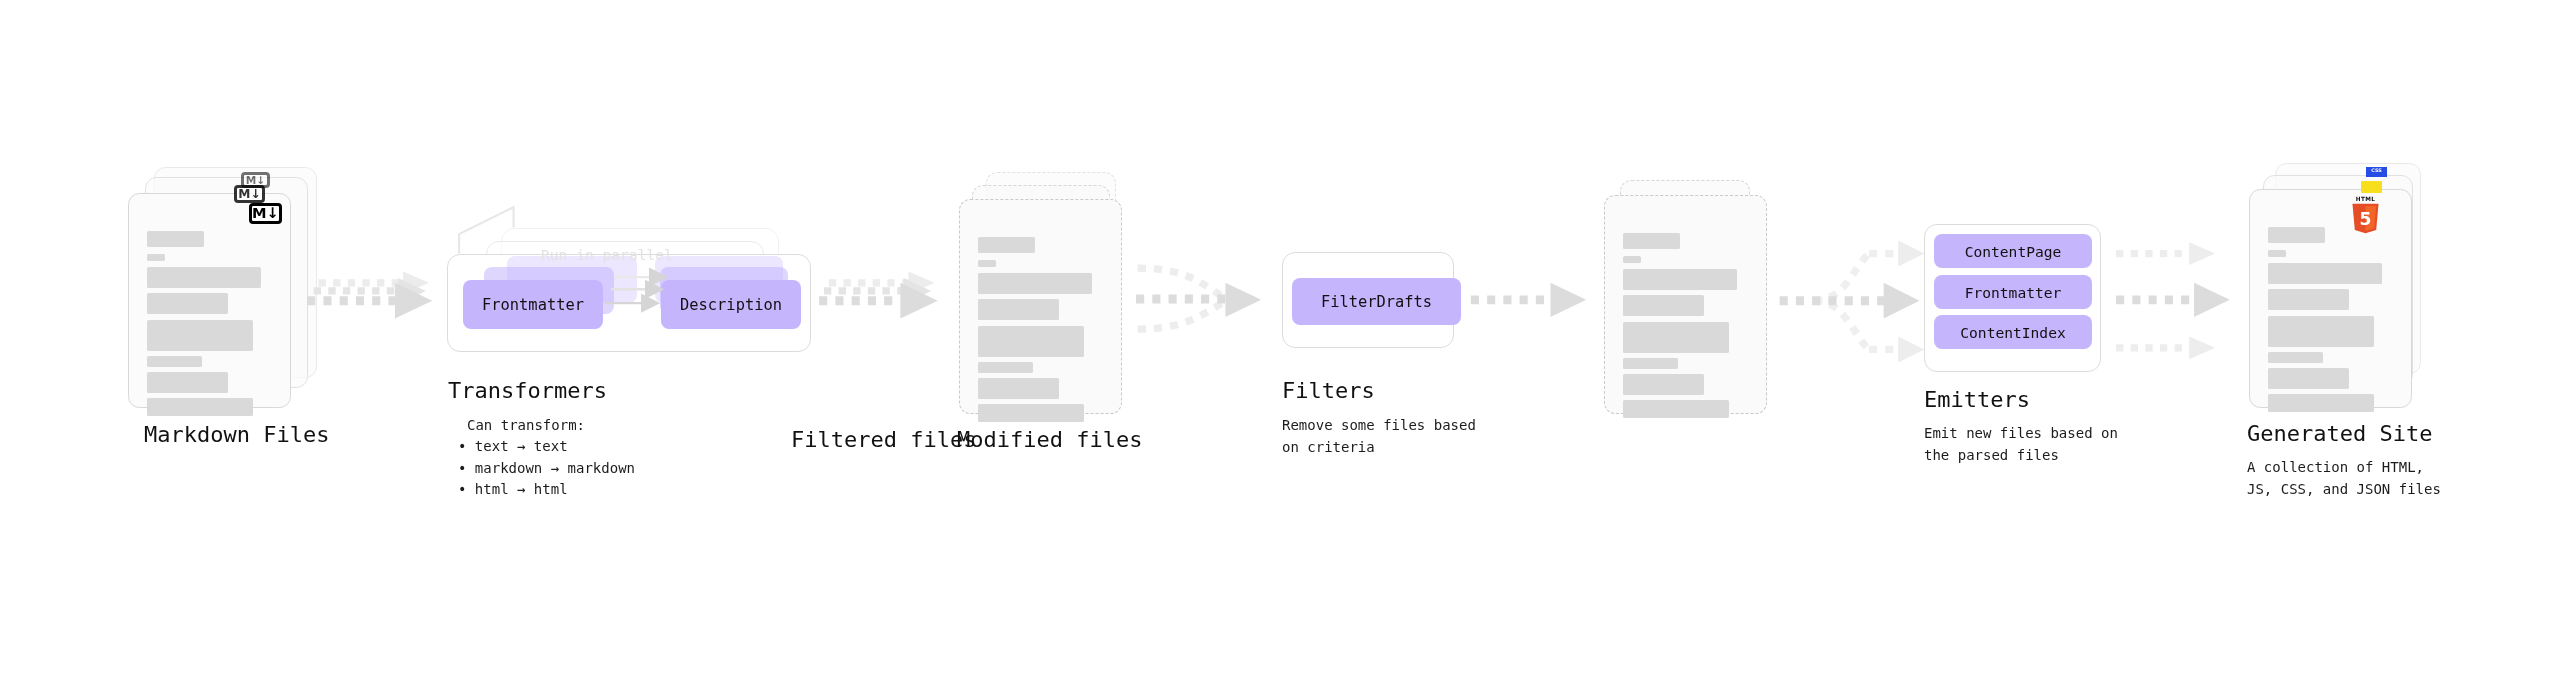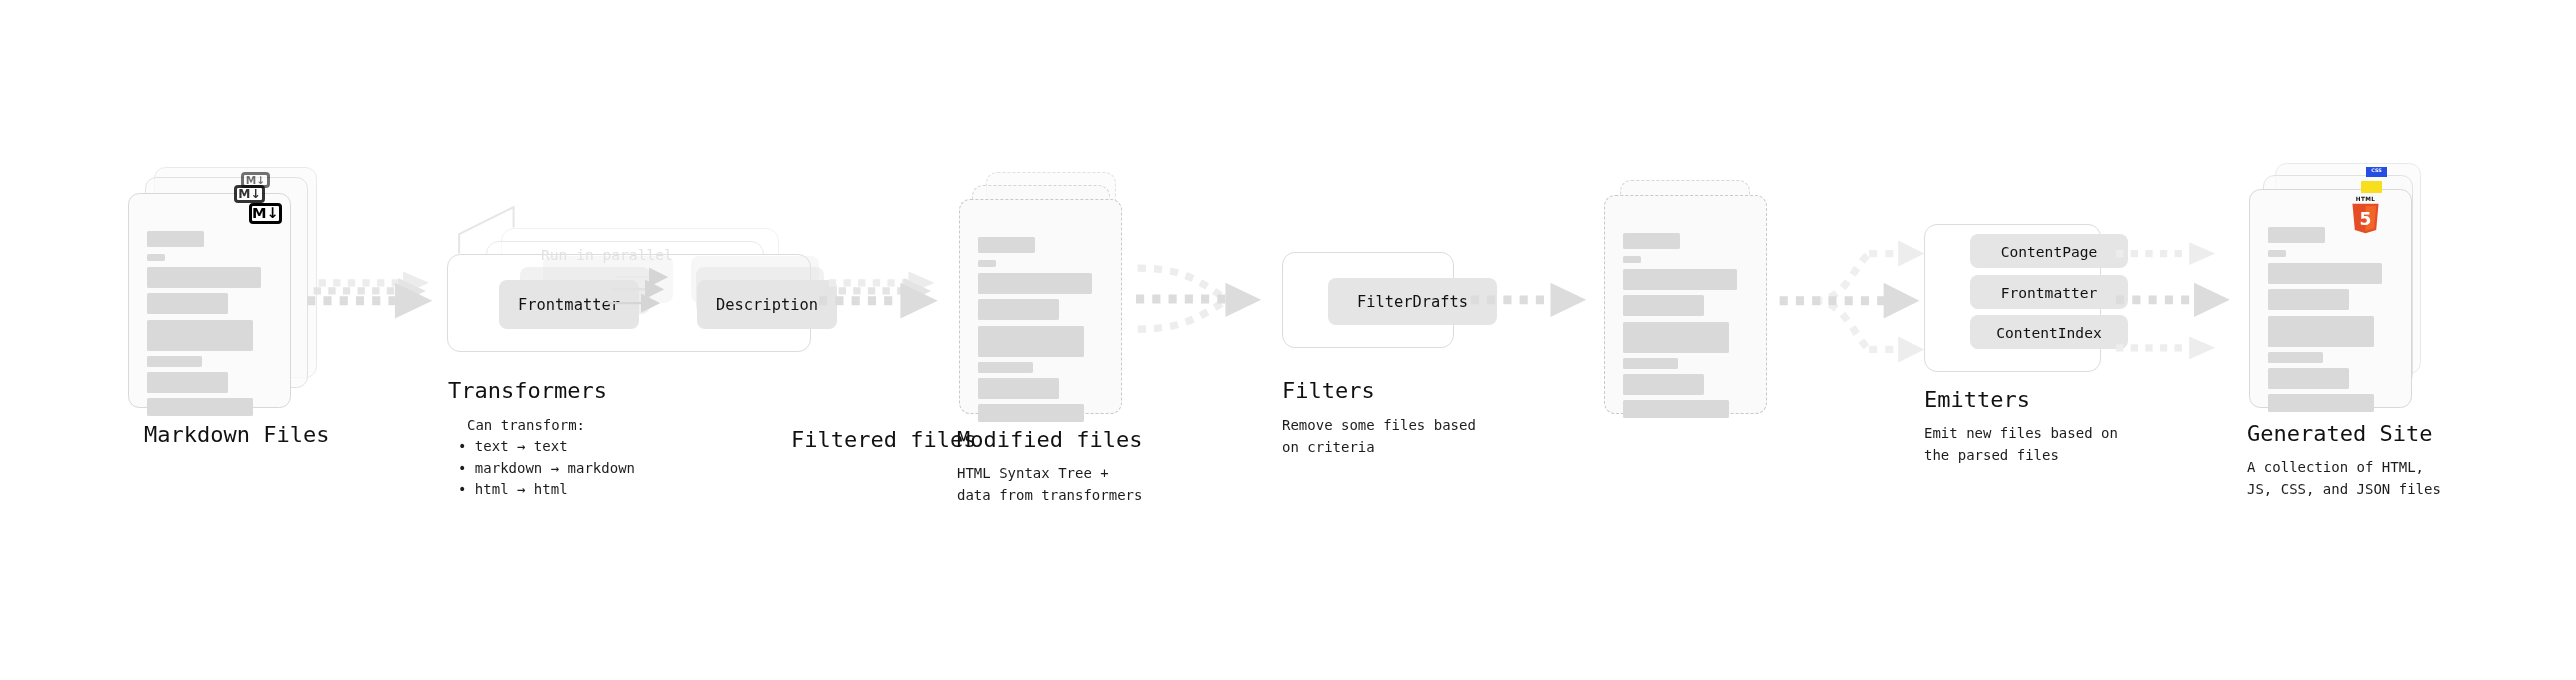--- a/index.html
+++ b/index.html
@@ -46,27 +46,26 @@
     position: absolute;
     border: 1.6px solid #dcdcdc;
     border-radius: 13px;
     background: #ffffff;
   }
   .group-box.g-back2 { opacity: .38; }
   .group-box.g-back1 { opacity: .6; }
 
   .chip {
     position: absolute;
-    background: #e5e5e5;
+    background: #c4b5fd;
     border-radius: 8.1px;
     display: flex; align-items: center; justify-content: center;
     color: #111;
     font-family: "DejaVu Sans Mono", "Liberation Mono", monospace;
     white-space: nowrap;
-    margin-left: 36px;
   }
   .chip.c-back2 { opacity: .32; }
   .chip.c-back1 { opacity: .55; }
 
   
   .title {
     position: absolute;
     font-family: "DejaVu Sans Mono", "Liberation Mono", monospace;
     font-size: 22px;
     color: #111;
@@ -154,22 +153,20 @@
       <div class="skel" style="left:18px; top:60px; width:18px; height:6.5px;"></div>
       <div class="skel" style="left:18px; top:73px; width:114px; height:21px;"></div>
       <div class="skel" style="left:18px; top:99px; width:81px; height:21px;"></div>
       <div class="skel" style="left:18px; top:126px; width:106px; height:31px;"></div>
       <div class="skel" style="left:18px; top:162px; width:55px; height:11.4px;"></div>
       <div class="skel" style="left:18px; top:178px; width:81px; height:21px;"></div>
       <div class="skel" style="left:18px; top:204px; width:106px; height:18px;"></div>
     </div>
   </div>
   <div class="title" style="left:957px; top:427px;">Modified files</div>
-  <div class="sub" style="left:957px; top:463px;">HTML Syntax Tree +
-data from transformers</div>
 
   <div>
     <div class="group-box" style="left:1282px; top:252px; width:172px; height:96px;"></div>
     <div class="chip" style="left:1292px; top:278px; width:169px; height:47px; font-size:15.4px;">FilterDrafts</div>
   </div>
   <div class="title" style="left:1282px; top:378px;">Filters</div>
   <div class="sub" style="left:1282px; top:415px;">Remove some files based
 on criteria</div>
 
   <div class="doc-stack">

